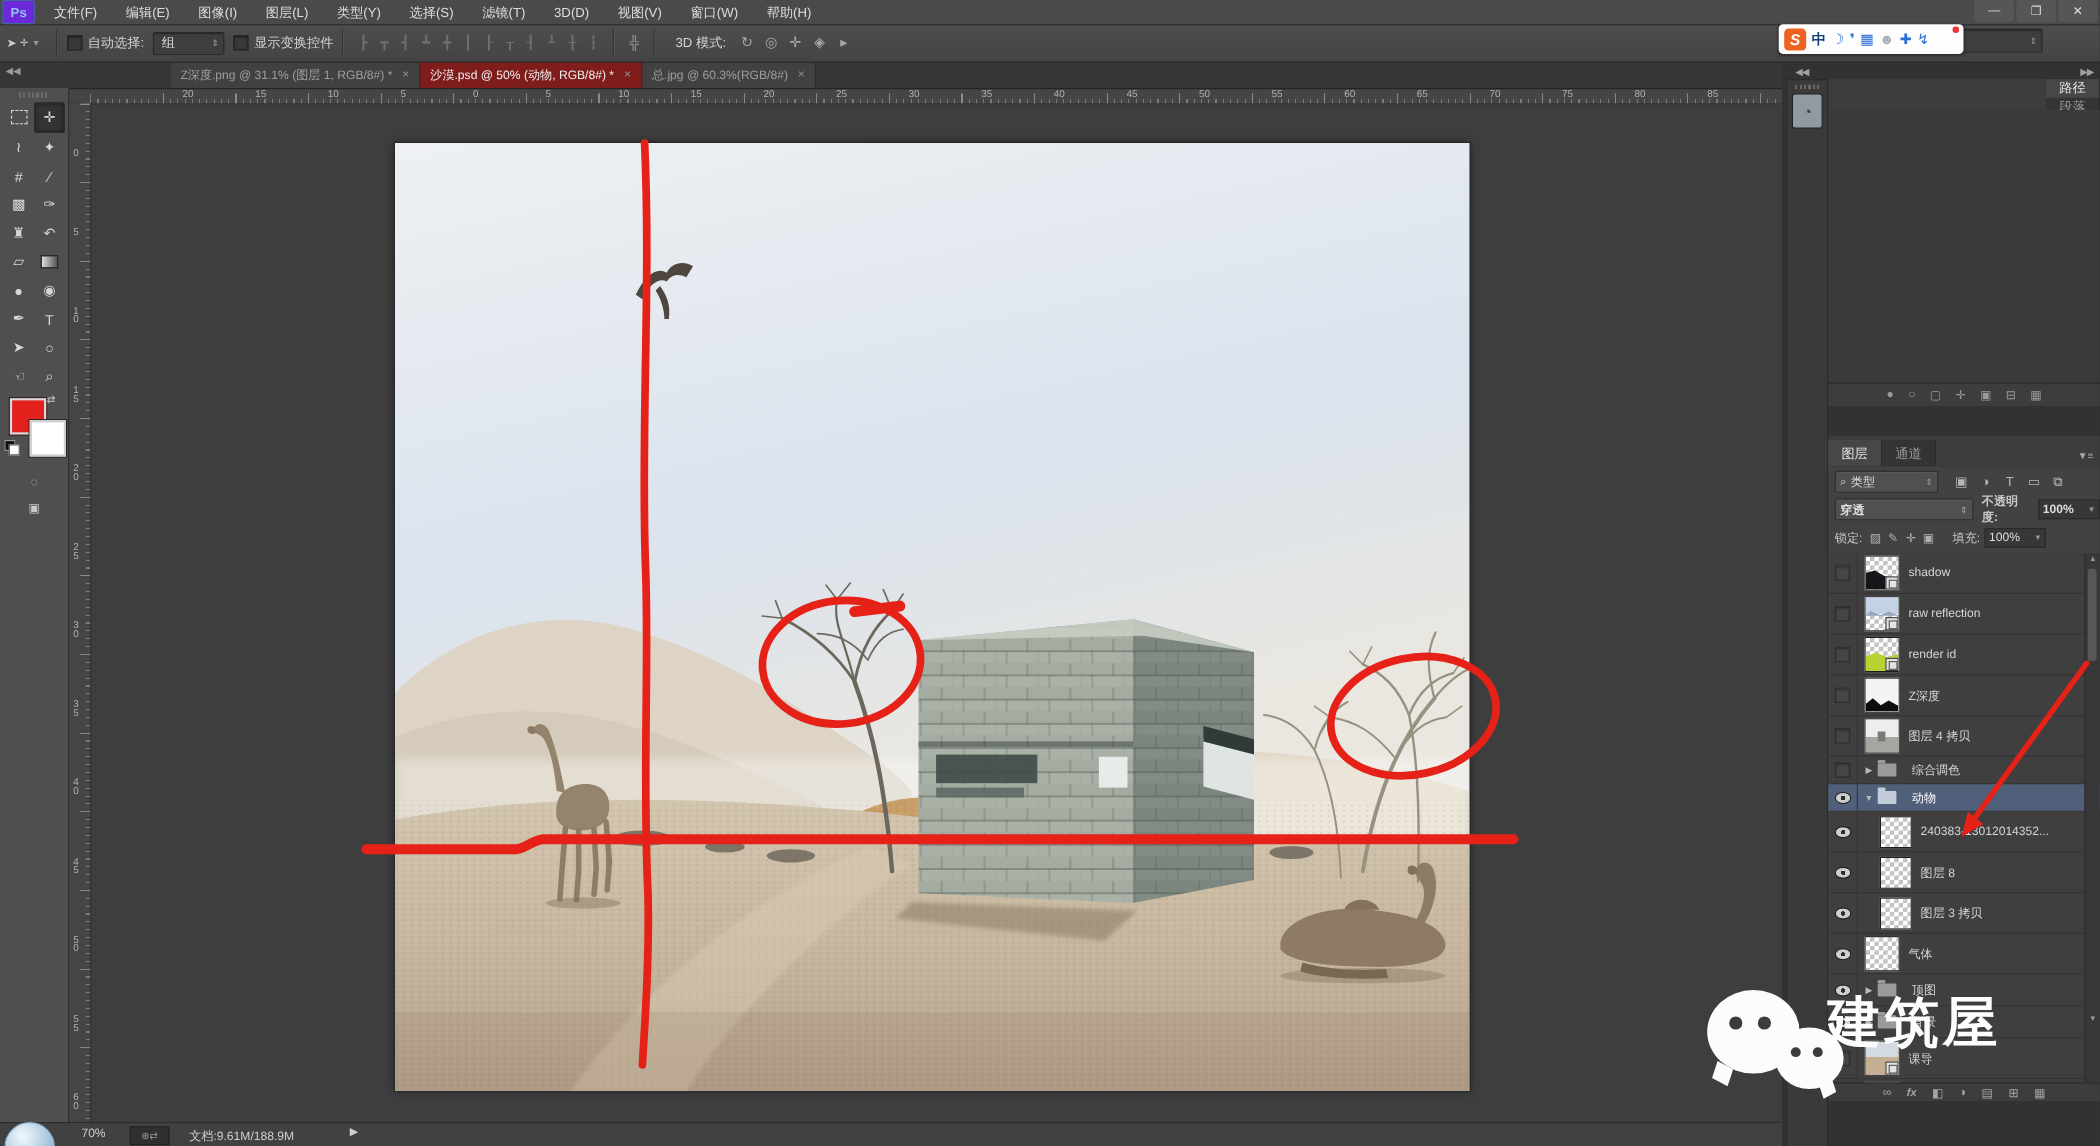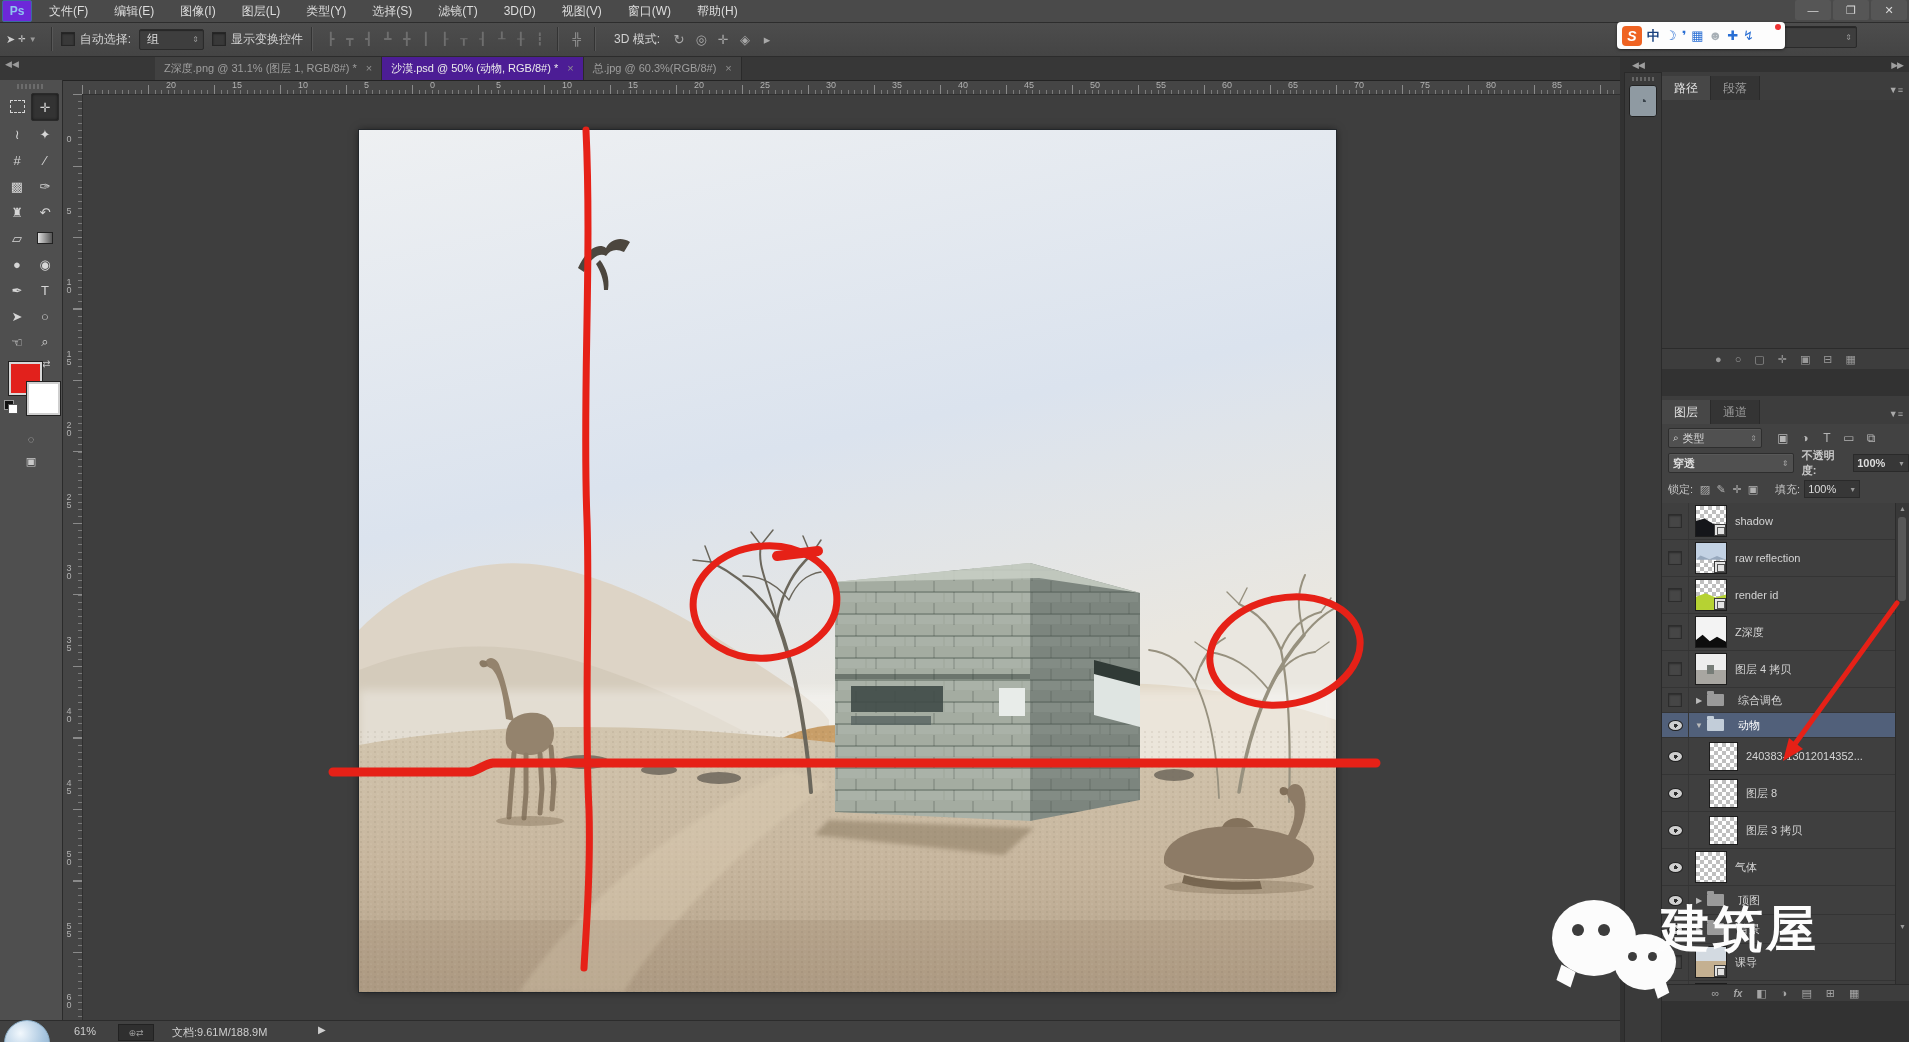--- a/index.html
+++ b/index.html
@@ -26,21 +26,21 @@
       font-size:12px;color:#ddd;padding:0 4px 0 7px;box-shadow:inset 0 1px 1px rgba(0,0,0,.4);}
   .dd .ar{margin-left:auto;font-size:8px;color:#9a9a9a;padding-left:6px;}
   .alicon{width:19px;height:18px;display:flex;align-items:center;justify-content:center;color:#6e6e6e;font-size:12px;}
   .alicon.en{color:#9d9d9d;}
   .tdicon{width:22px;height:18px;display:flex;align-items:center;justify-content:center;color:#a8a8a8;font-size:13px;}
 
   
   #tabbar{left:0;top:56px;width:1620px;height:24px;background:#373737;border-bottom:1px solid #242424;display:flex;align-items:flex-end;z-index:5;}
   #tabbar .lead{width:150px;flex:none;font-size:9px;color:#9a9a9a;padding:3px 0 0 5px;align-self:flex-start;}
   .dtab{height:24px;display:flex;align-items:center;padding:0 9px;font-size:11px;color:#9e9e9e;background:#414141;border-right:1px solid #2a2a2a;white-space:nowrap;}
-  .dtab.active{background:#4c1d95;color:#ececec;}
+  .dtab.active{background:#7f1d1d;color:#ececec;}
   .dtab .x{margin-left:9px;color:#8f8f8f;font-size:11px;}
 
   
   #toolbar{left:0;top:80px;width:62px;height:940px;background:#4f4f4f;border-right:1px solid #2b2b2b;z-index:6;}
   #toolgrip{width:28px;height:5px;margin:4px auto 4px auto;background:repeating-linear-gradient(90deg,#6c6c6c 0 2px,transparent 2px 4px);}
   #tools{display:grid;grid-template-columns:28px 28px;justify-content:center;}
   .tool{height:26px;display:flex;align-items:center;justify-content:center;color:#d6d6d6;font-size:13px;border-radius:2px;}
   .tool.sel{background:#333;box-shadow:inset 0 0 3px #111;border:1px solid #2a2a2a;}
   .mq{width:13px;height:11px;border:1px dashed #d6d6d6;}
   .gradsw{width:14px;height:10px;background:linear-gradient(90deg,#ddd,#555);border:1px solid #222;}
@@ -476,38 +476,38 @@
         <path d="M150 62 C160 46 164 28 160 14 C158 4 148 2 144 10 C140 18 148 20 150 28 C152 38 148 50 142 60 Z" fill="#8d7b66"></path>
         <path d="M144 10 C140 6 134 8 136 14 C138 18 144 16 144 14 Z" fill="#82705a"></path>
         <path d="M40 96 C60 102 90 104 116 102 L118 110 C90 112 56 110 38 104 Z" fill="#776650"></path>
         <ellipse cx="95" cy="108" rx="75" ry="7" fill="#7c6b52" opacity="0.35"></ellipse>
       </g>
     </svg>
   </div>
 </div>
 
 <div class="abs" id="statusbar">
-  <span id="zoompct">61%</span>
+  <span id="zoompct">70%</span>
   <span id="drivebox">⊕⇄</span>
   <span id="docsize">文档:9.61M/188.9M</span>
   <span id="statarrow">▶</span>
 </div>
 
 <div class="abs" id="dock">
   <span class="dockhdr" style="left:12px;top:4px;">◀◀</span>
   <span class="dockhdr" style="right:6px;top:4px;">▶▶</span>
 
   <div id="strip">
     <div id="stripgrip"></div>
     <div id="stripicon">◔</div>
   </div>
 
   <div id="panels">
 
-    <div class="ptabrow" style="top:0;">
+    <div class="ptabrow" style="top:0;flex-direction:column;">
       <div class="ptab active">路径</div>
       <div class="ptab">段落</div>
       <span class="pmenu">▼≡</span>
     </div>
     <div id="pathsbody"></div>
     <div id="pathsfoot">
         <span>●</span>
         <span>○</span>
         <span>▢</span>
         <span>✛</span>

